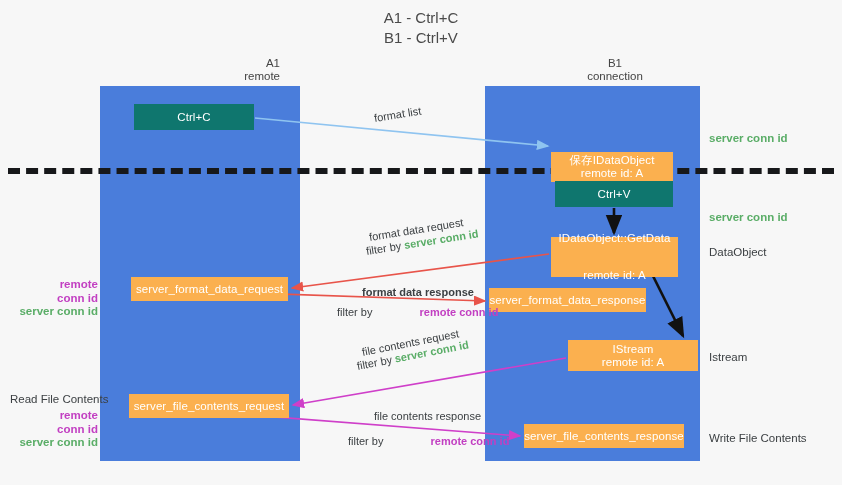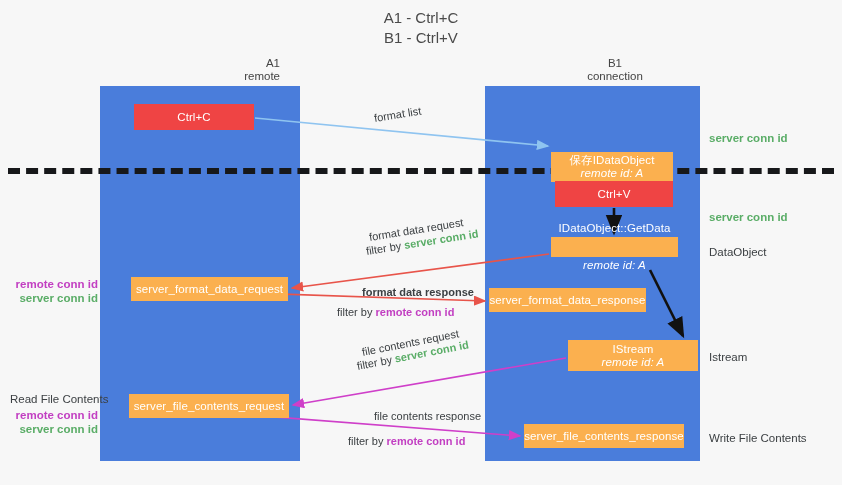--- a/index.html
+++ b/index.html
@@ -39,38 +39,38 @@
 
   
   .box{
     box-sizing:border-box;
     display:flex;align-items:center;justify-content:center;
     flex-direction:column;
     text-align:center;color:#fff;
     font-size:11.5px;line-height:13px;
     letter-spacing:.1px;
   }
-  .box.green{background:#ef4444;}
+  .box.green{background:#0f766e;}
   .box.orange{background:#fbb04f;}
-  .box .l2{font-size:11.5px;line-height:13px;font-style:italic;}
+  .box .l2{font-size:11.5px;line-height:13px;}
 
   #box-ctrlc{left:134px;top:104px;width:120px;height:26px;}
   #box-save{left:551px;top:126px;width:122px;height:30px;margin-top:26px;}
   #box-ctrlv{left:555px;top:181px;width:118px;height:26px;}
-  #box-getdata{left:551px;top:237px;width:127px;height:20px;gap:24px;}
+  #box-getdata{left:551px;top:237px;width:127px;height:40px;gap:24px;}
   #box-sfdreq{left:131px;top:277px;width:157px;height:24px;}
   #box-sfdresp{left:489px;top:288px;width:157px;height:24px;}
   #box-istream{left:568px;top:340px;width:130px;height:31px;}
   #box-sfcreq{left:129px;top:394px;width:160px;height:24px;}
   #box-sfcresp{left:524px;top:424px;width:160px;height:24px;}
 
   
   .rlabel{font-size:11.5px;line-height:14px;}
   .green-txt{color:#5aad67;font-weight:bold;}
-  .purple-txt{color:#c23fc2;font-weight:bold;}
+  .purple-txt{color:#c23fc2;font-weight:bold;margin-left:44px;}
   .plain-txt{color:#3c4043;}
 
   #r-conn1{left:709px;top:131px;}
   #r-conn2{left:709px;top:210px;}
   #r-dataobject{left:709px;top:245px;}
   #r-istream{left:709px;top:350px;}
   #r-write{left:709px;top:431px;}
 
   
   #l-grp1{left:10px;top:278px;width:88px;text-align:right;}

